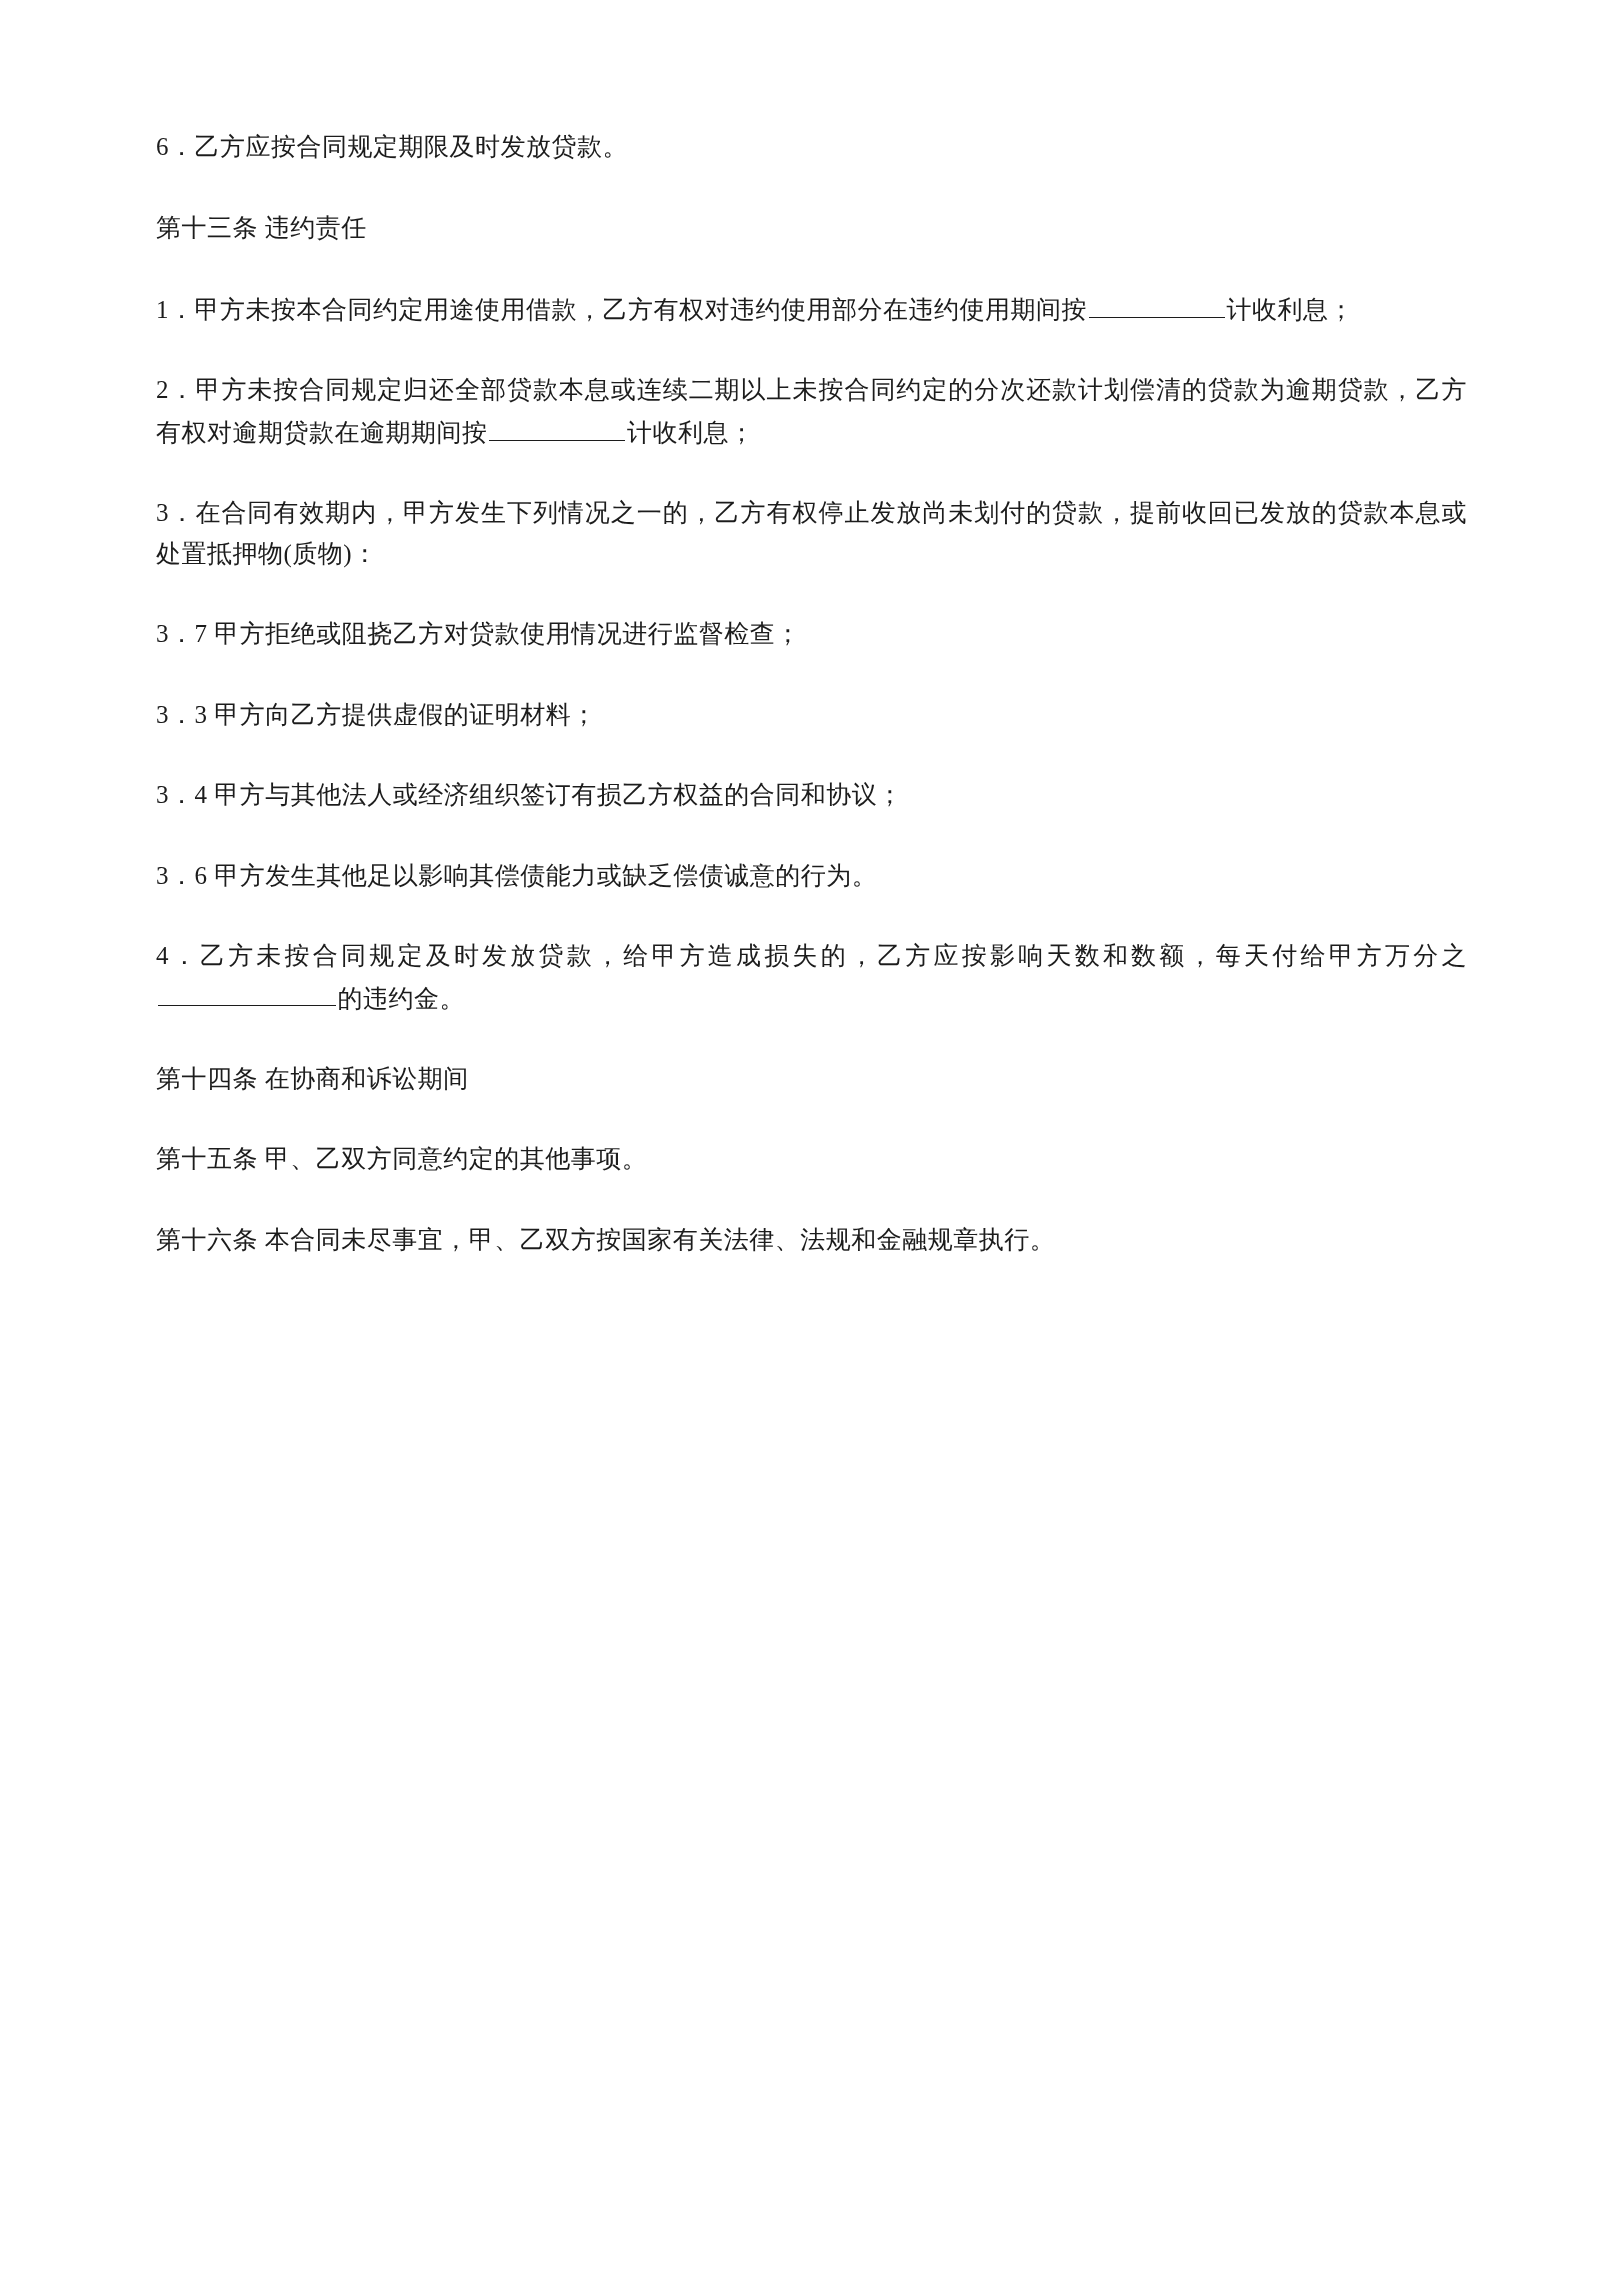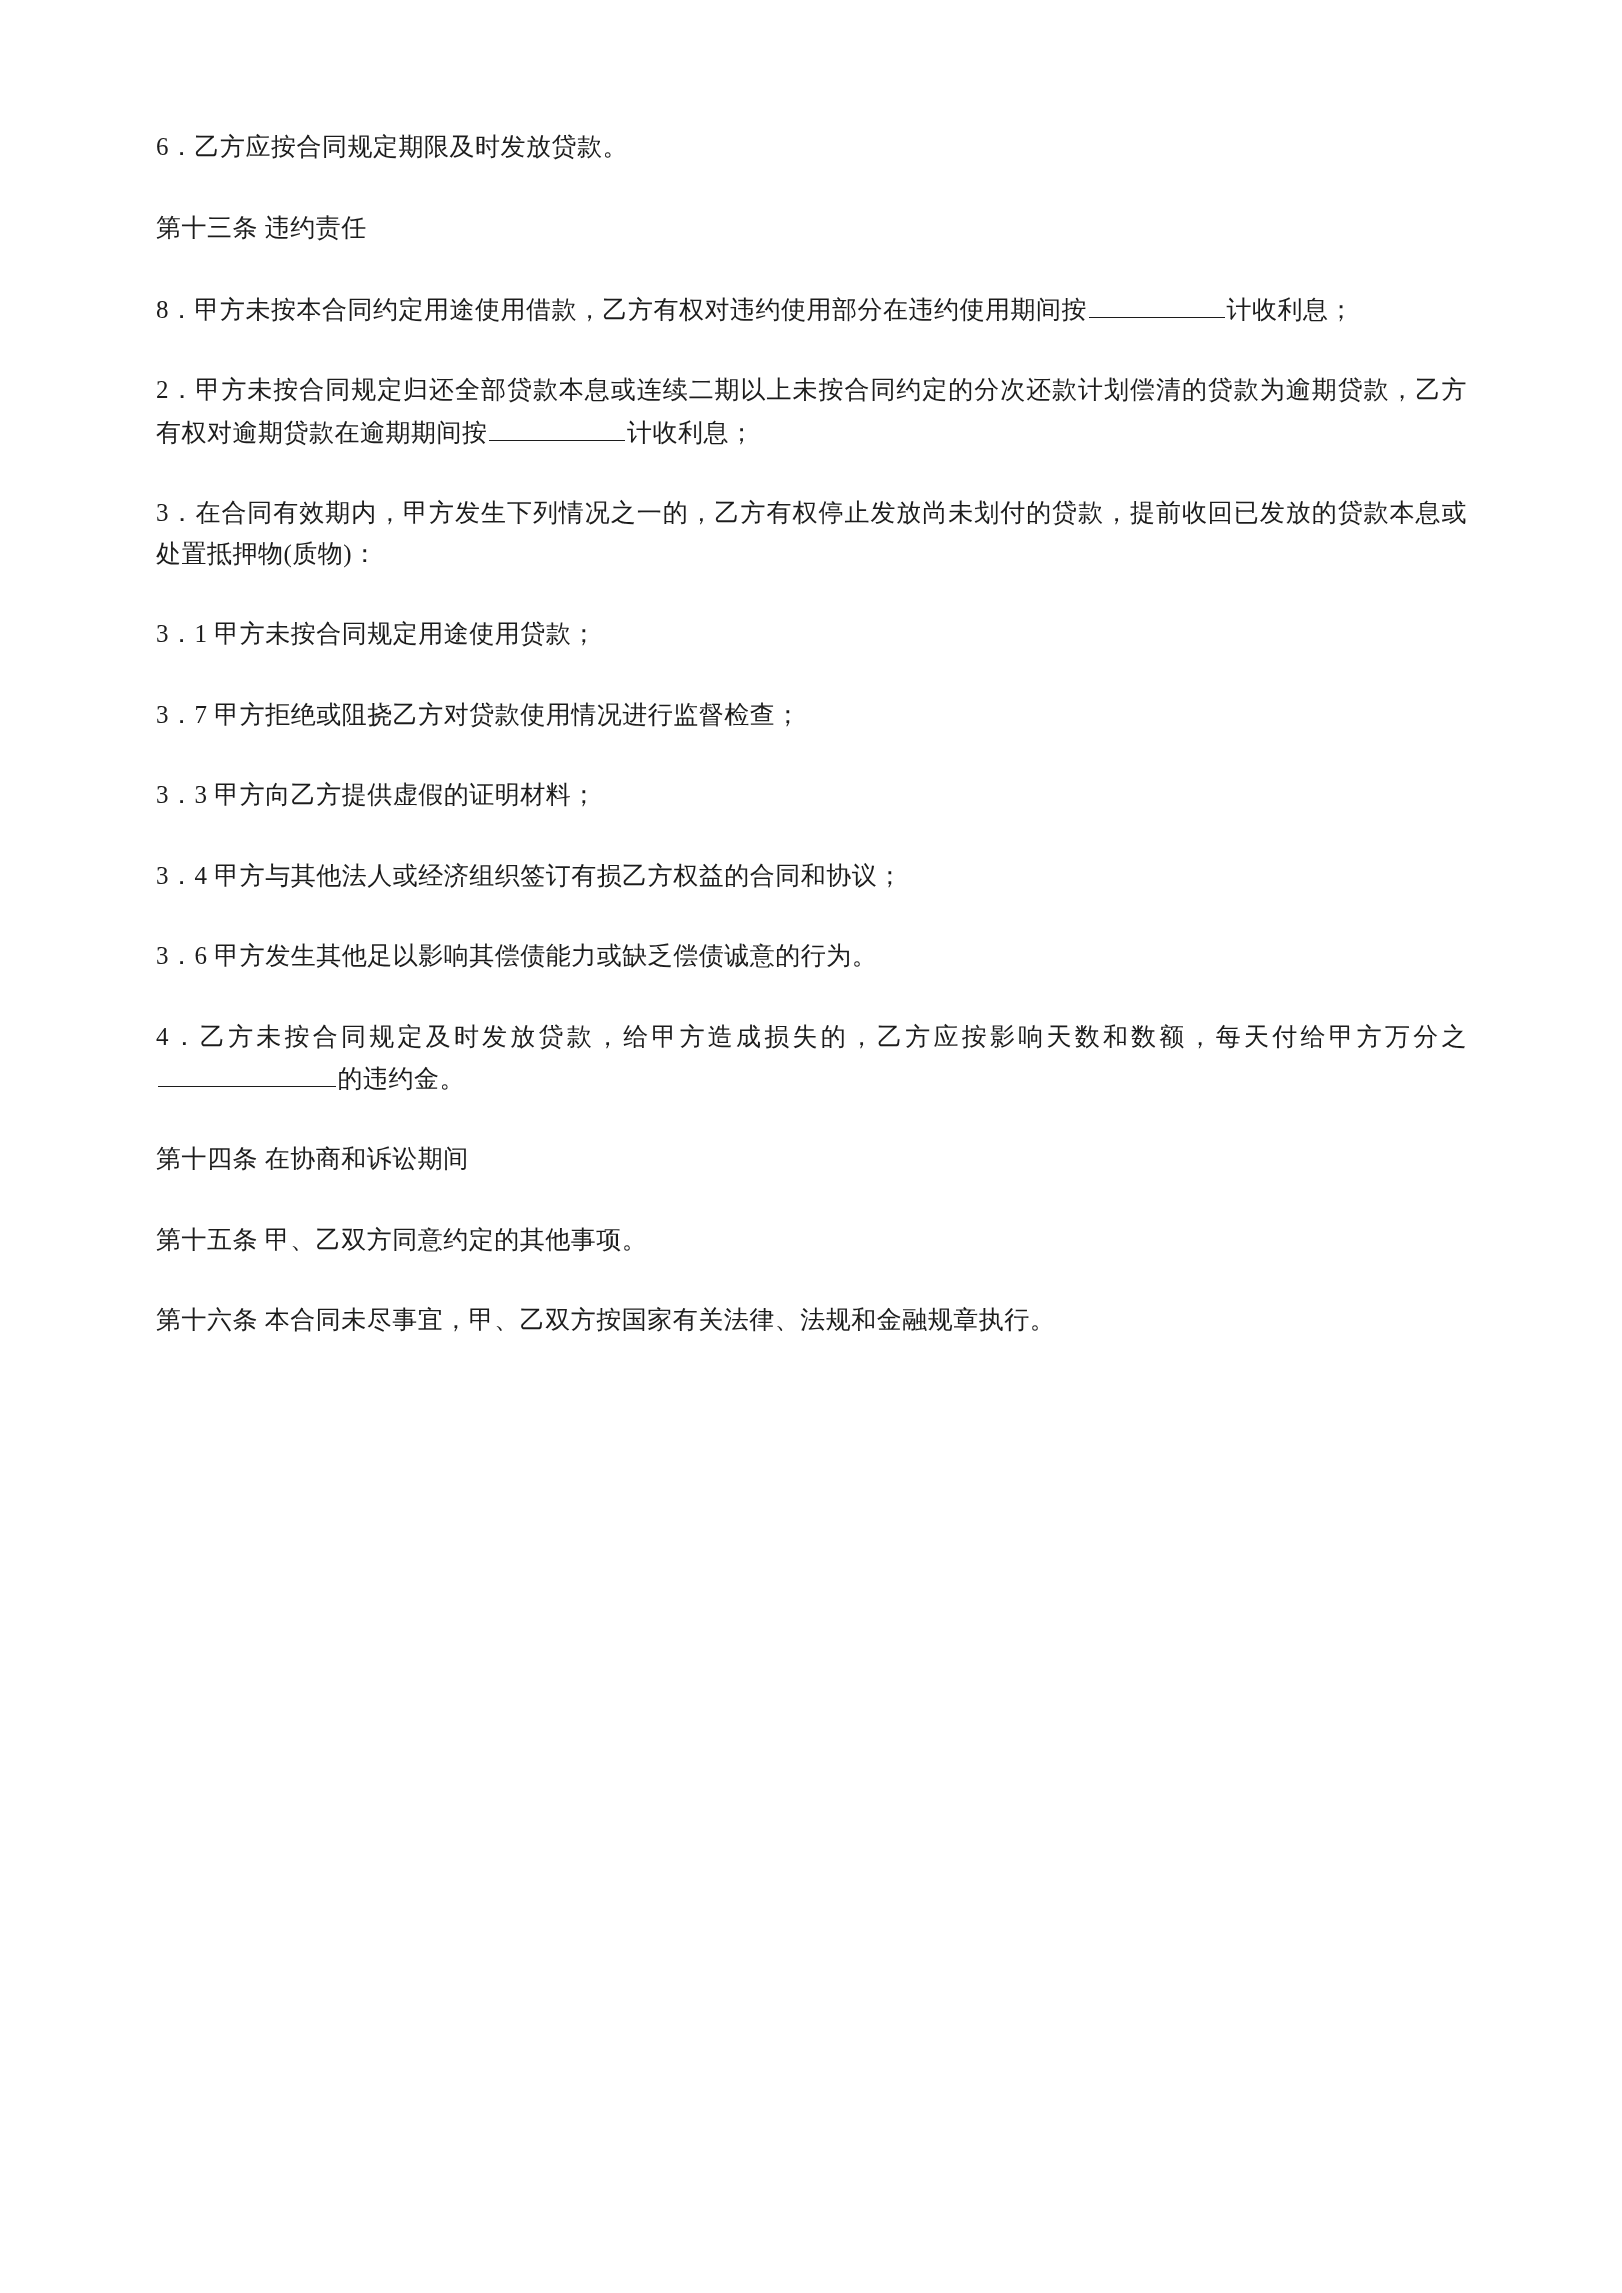--- a/index.html
+++ b/index.html
@@ -54,34 +54,31 @@
 
     <p class="para">
       <span>6．乙方应按合同规定期限及时发放贷款。</span>
     </p>
 
     <p class="para">
       <span>第十三条  违约责任</span>
     </p>
 
     <p class="para">
-      <span>8．甲方未按本合同约定用途使用借款，乙方有权对违约使用部分在违约使用期间按</span><span class="blank w1"></span><span>计收利息；</span>
+      <span>1．甲方未按本合同约定用途使用借款，乙方有权对违约使用部分在违约使用期间按</span><span class="blank w1"></span><span>计收利息；</span>
     </p>
 
     <p class="para">
       <span>2．甲方未按合同规定归还全部贷款本息或连续二期以上未按合同约定的分次还款计划偿清的贷款为逾期贷款，乙方有权对逾期贷款在逾期期间按</span><span class="blank w2"></span><span>计收利息；</span>
     </p>
 
     <p class="para">
       <span>3．在合同有效期内，甲方发生下列情况之一的，乙方有权停止发放尚未划付的贷款，提前收回已发放的贷款本息或处置抵押物(质物)：</span>
     </p>
 
-    <p class="para">
-      <span>3．1 甲方未按合同规定用途使用贷款；</span>
-    </p>
 
     <p class="para">
       <span>3．7 甲方拒绝或阻挠乙方对贷款使用情况进行监督检查；</span>
     </p>
 
     <p class="para">
       <span>3．3 甲方向乙方提供虚假的证明材料；</span>
     </p>
 
     <p class="para">

